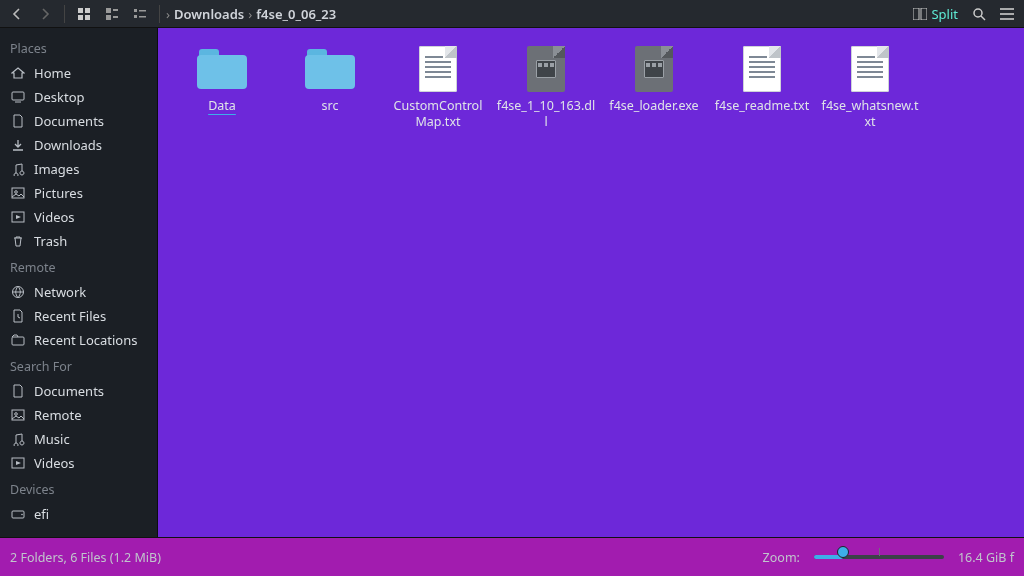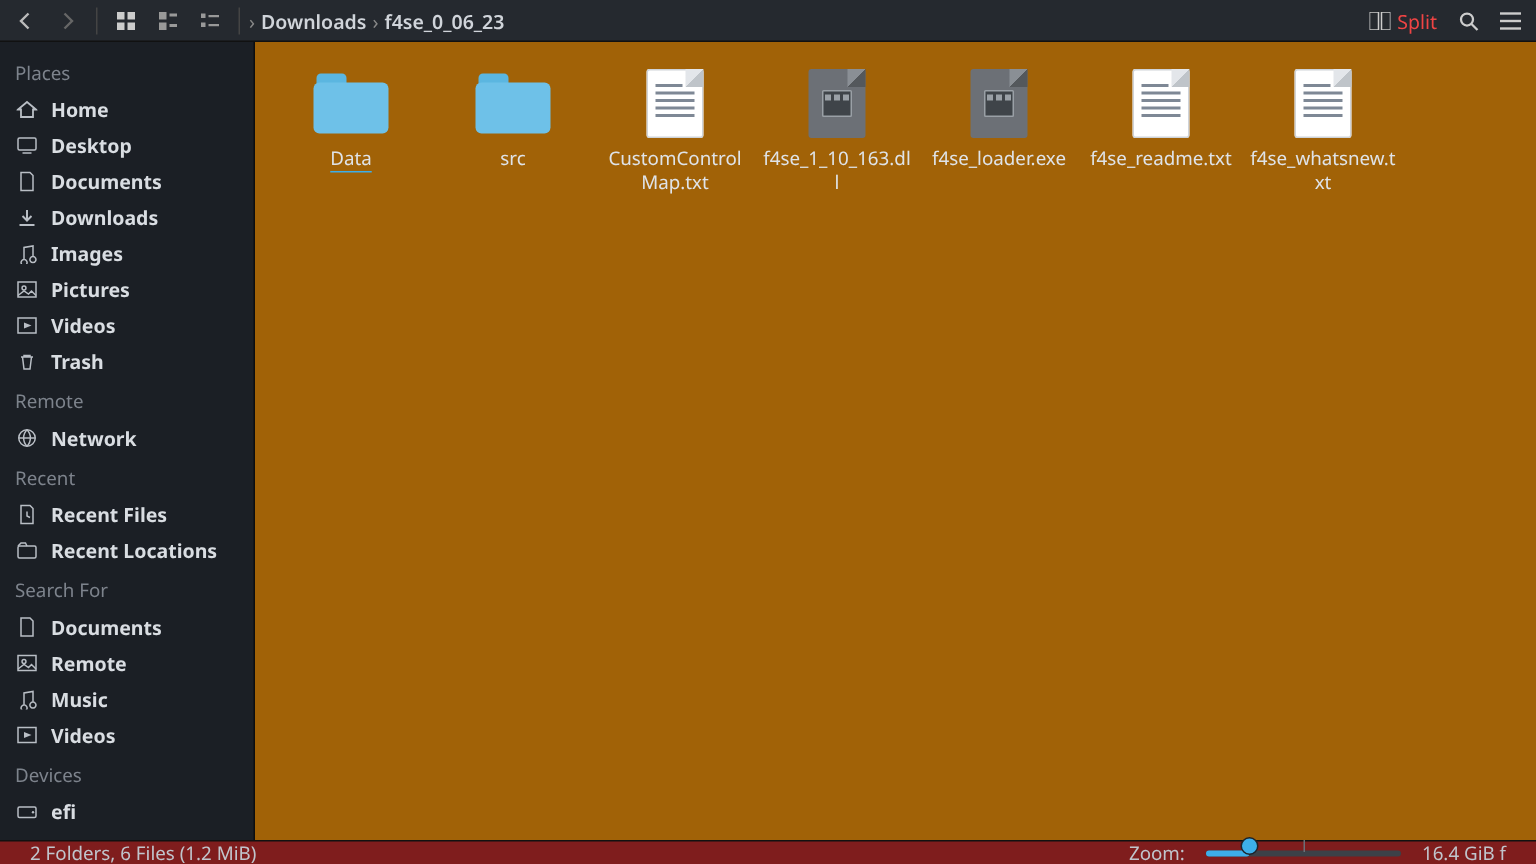--- a/index.html
+++ b/index.html
@@ -1,32 +1,32 @@
 <!DOCTYPE html>
 <html><head>
 <meta charset="utf-8">
 <style>
   * { box-sizing: border-box; margin: 0; padding: 0; }
   html, body { width: 1024px; height: 576px; overflow: hidden; font-family: "Noto Sans", "Segoe UI", sans-serif; font-size: 13px; color: #d5d9de; background:#1e2229; }
   .window { display: flex; flex-direction: column; width: 1024px; height: 576px; }
   
   .toolbar { height: 28px; display:flex; align-items:center; background:#25292f; border-bottom:1px solid #111; padding:0 4px; gap:2px;}
-  .tbtn { width:26px; height:24px; display:flex; align-items:center; justify-content:center; border-radius:3px; color:#ef4444;}
+  .tbtn { width:26px; height:24px; display:flex; align-items:center; justify-content:center; border-radius:3px; color:#5eead4;}
   .tsep { width:1px; height:18px; background:#444; margin:0 4px; }
   .crumb { display:flex; align-items:center; gap:4px; font-weight:600; color:#d0d4da;}
   .crumb .chev { color:#888; font-weight:normal;}
   .toolbar .spacer{flex:1;}
   
   .body { flex:1; display:flex; min-height:0;}
-  .sidebar { width:170px; background:#1b1f25; border-right:1px solid #0c0d0f; overflow:hidden; padding-top:6px;}
+  .sidebar { width:158px; background:#1b1f25; border-right:1px solid #0c0d0f; overflow:hidden; padding-top:6px;}
   .sec-title { color:#7d838c; font-size:12.5px; padding:6px 10px 4px;}
-  .sbitem { display:flex; align-items:center; gap:8px; padding:3px 10px; font-size:13px; color:#d9dde2; line-height:18px; cursor:default; white-space:nowrap; overflow:hidden;font-weight:bold;}
+  .sbitem { display:flex; align-items:center; gap:8px; padding:3px 10px; font-size:13px; color:#d9dde2; line-height:18px; cursor:default; white-space:nowrap; overflow:hidden;}
   .sbicon{width:16px; height:16px; display:flex; align-items:center; justify-content:center; color:#b9bec5;}
   
-  .content { flex:1; background:#a16207; position:relative; overflow:hidden;}
+  .content { flex:1; background:#6d28d9; position:relative; overflow:hidden;}
   .grid { display:flex; flex-wrap:wrap; align-content:flex-start; padding:14px 10px; gap:0px;}
   .item { width:108px; display:flex; flex-direction:column; align-items:center; text-align:center; padding:4px 2px; }
   .iconbox{width:56px;height:46px;display:flex;align-items:center;justify-content:center;margin-bottom:6px;}
   .item-label{font-size:12.5px;line-height:16px;color:#dfe3e8;word-break:break-word;max-width:100px;}
   .item.selected .item-label{ text-decoration: underline; text-decoration-color:#3daee9; text-underline-offset:4px;}
   
   .folder{width:50px;height:40px;position:relative;}
   .folder::before{content:"";position:absolute;top:0;left:2px;width:20px;height:10px;background:#5bb6e0;border-radius:3px 3px 0 0;}
   .folder::after{content:"";position:absolute;top:6px;left:0;width:50px;height:34px;background:#6ec1e8;border-radius:4px;}
   
@@ -34,21 +34,21 @@
   .file::after{content:"";position:absolute;top:0;right:0;width:12px;height:12px;background:linear-gradient(135deg,#e3e6ea 50%,#bfc4c9 50%);}
   .file.txt .lines{position:absolute;top:10px;left:6px;right:6px;}
   .file.txt .lines span{display:block;height:2px;background:#7e8895;margin-bottom:3px;}
   .file.txt .lines span:nth-child(1){width:70%;}
   .file.bin{background:#6c7076;box-shadow:none;}
   .file.bin::after{background:linear-gradient(135deg,#8a8f95 50%,#54585c 50%);}
   .binbadge{position:absolute;top:14px;left:9px;width:20px;height:18px;background:#3f4449;border:1px solid #9aa0a6;border-radius:1px;display:flex;align-items:flex-start;justify-content:center;}
   .binbadge>div{display:flex;gap:2px;margin-top:2px;}
   .binbadge>div>span{width:4px;height:4px;background:#9aa0a6;}
   
-  .status { height:16px; background:#7f1d1d; border-top:1px solid #111; display:flex; align-items:center; padding:0 20px; gap:14px; font-size:12.5px; color:#c0c5cc;}
+  .status { height:39px; background:#a21caf; border-top:1px solid #111; display:flex; align-items:center; padding:0 10px; gap:14px; font-size:12.5px; color:#c0c5cc;}
   .status .spacer{flex:1;}
   .slider{position:relative;width:130px;height:14px;display:flex;align-items:center;}
   .slider .track{height:4px;background:#3c4148;flex:1;border-radius:2px;position:relative;}
   .slider .fill{position:absolute;left:0;top:0;height:100%;background:#3daee9;border-radius:2px;}
   .slider .knob{position:absolute;top:-4px;width:12px;height:12px;border-radius:50%;background:#3daee9;border:1px solid #1e2229;}
   .slider .mid{position:absolute;left:50%;top:-2px;width:1px;height:8px;background:#6b7078;}
   svg { display:block; }
 </style>
 </head>
 <body>
@@ -195,21 +195,20 @@
         <div class="sec-title">Remote</div>
         <div class="sbitem">
           <span class="sbicon">
             <svg width="14" height="14" viewBox="0 0 14 14">
               <circle cx="7" cy="7" r="5.5" fill="none" stroke="currentColor"></circle>
               <path d="M1.5 7 h11 M7 1.5 c3 3 3 8 0 11 M7 1.5 c-3 3 -3 8 0 11" fill="none" stroke="currentColor"></path>
             </svg>
           </span>
           <span>Network</span>
         </div>
-        <div class="sec-title">Recent</div>
         <div class="sbitem">
           <span class="sbicon">
             <svg width="14" height="14" viewBox="0 0 14 14">
               <path d="M3 1 h6 l2 2 v10 h-8 z" fill="none" stroke="currentColor"></path>
               <path d="M7 5 v3 l2 1" fill="none" stroke="currentColor"></path>
             </svg>
           </span>
           <span>Recent Files</span>
         </div>
         <div class="sbitem">

